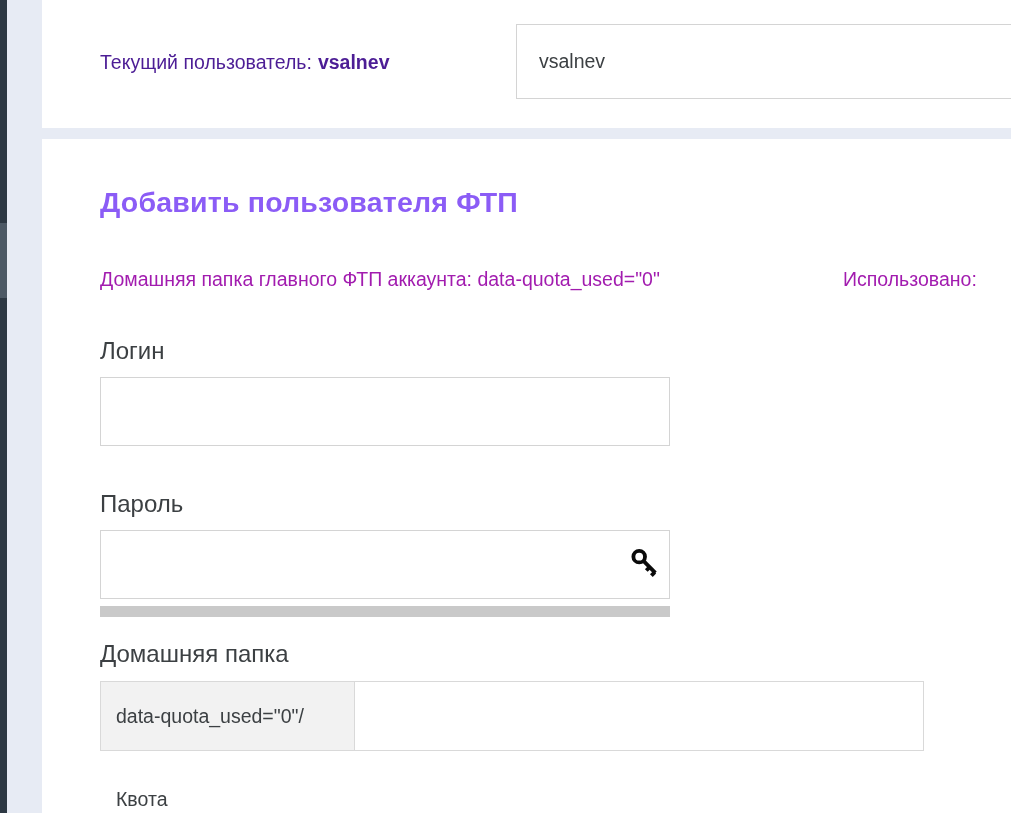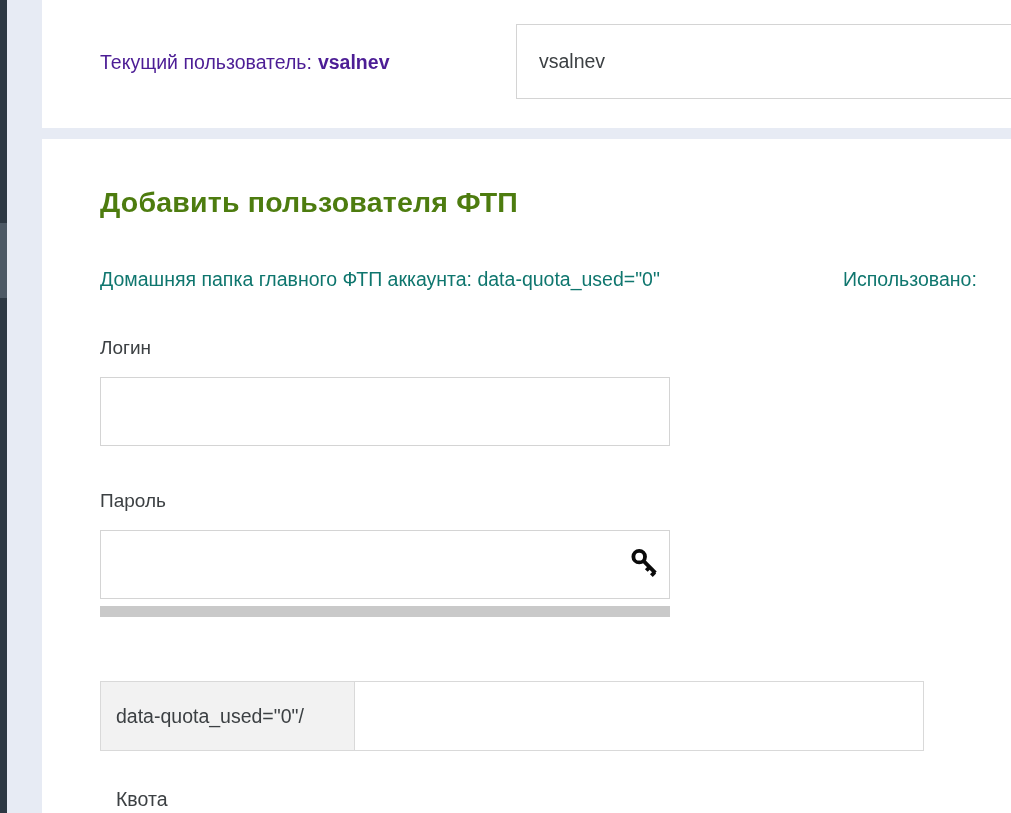--- a/index.html
+++ b/index.html
@@ -18,26 +18,26 @@
   .current-user .name{font-weight:bold;margin-left:6px;}
   .top-input{
     position:absolute;left:516px;top:24px;width:540px;height:75px;
     border:1px solid #d4d4d4;box-sizing:border-box;padding:0 0 0 22px;
     font-family:"Liberation Sans",sans-serif;font-size:19.5px;color:#3c4043;outline:none;background:#fff;
   }
 
   
   .page-title{
     position:absolute;left:100px;top:186px;margin:0;
-    font-size:28.5px;font-weight:bold;color:#4d7c0f;letter-spacing:.2px;white-space:nowrap;
+    font-size:28.5px;font-weight:bold;color:#8b5cf6;letter-spacing:.2px;white-space:nowrap;
   }
-  .info-row{position:absolute;left:100px;top:268px;width:911px;height:24px;font-size:19.5px;color:#0f766e;white-space:nowrap;}
+  .info-row{position:absolute;left:100px;top:268px;width:911px;height:24px;font-size:19.5px;color:#a21caf;white-space:nowrap;}
   .info-used{position:absolute;left:743px;top:0;text-align:right;}
 
-  .field-label{position:absolute;left:100px;font-size:19px;color:#3c4043;white-space:nowrap;text-align:right;}
+  .field-label{position:absolute;left:100px;font-size:24px;color:#3c4043;white-space:nowrap;text-align:right;}
   .label-login{top:337px;}
   .label-password{top:490px;}
   .label-home{top:640px;}
 
   .text-input{
     position:absolute;left:100px;width:570px;height:69px;
     border:1px solid #d4d4d4;box-sizing:border-box;padding:0 16px;
     font-family:"Liberation Sans",sans-serif;font-size:19.5px;color:#3c4043;outline:none;background:#fff;
   }
   .input-login{top:377px;}
@@ -97,20 +97,21 @@
       <svg width="34" height="36" viewBox="0 0 24 24" xmlns="http://www.w3.org/2000/svg">
         <circle cx="7.2" cy="6.8" r="4.1" fill="none" stroke="#0a0a0a" stroke-width="2.7"></circle>
         <line x1="10.2" y1="9.8" x2="18.6" y2="18.2" stroke="#0a0a0a" stroke-width="2.7"></line>
         <line x1="14.6" y1="14.2" x2="12.2" y2="16.6" stroke="#0a0a0a" stroke-width="2.7"></line>
         <line x1="18.2" y1="17.8" x2="15.8" y2="20.2" stroke="#0a0a0a" stroke-width="2.7"></line>
       </svg>
     </span>
   </button>
   <div class="meter"></div>
 
+  <div class="field-label label-home">Домашняя папка</div>
   <div class="home-group">
     <div class="home-addon">data-quota_used="0"/</div>
     <input class="home-input" type="text" value="" style="">
   </div>
 
   <div class="quota-row">
     <span>Квота</span>
     <span class="help-icon">?</span>
   </div>
 

